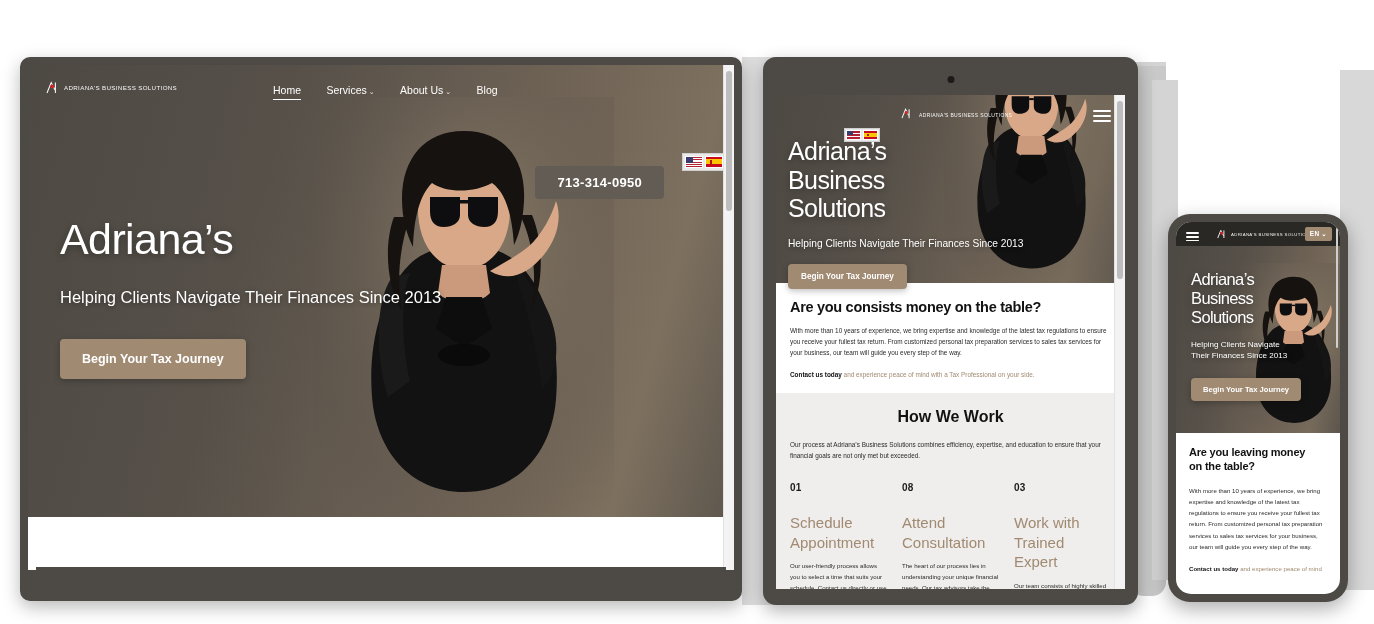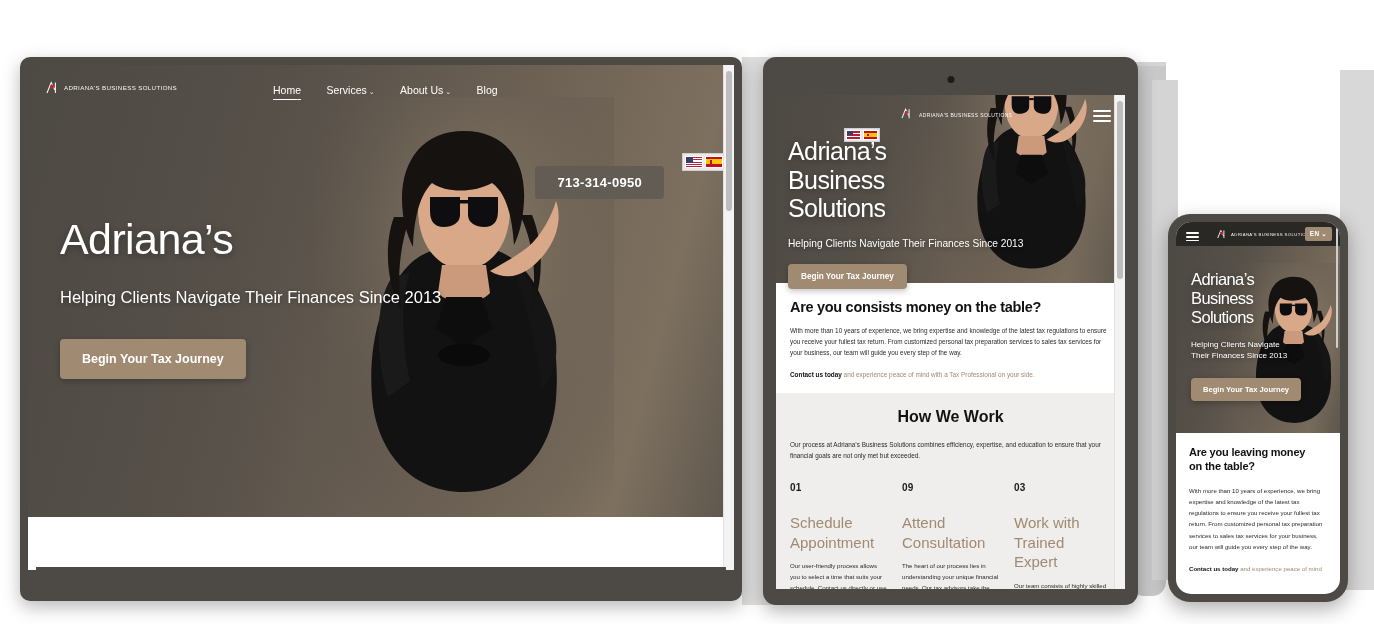--- a/index.html
+++ b/index.html
@@ -300,21 +300,21 @@
       <div class="sec-grey">
         <h2>How We Work</h2>
         <p>Our process at Adriana’s Business Solutions combines efficiency, expertise, and education to ensure that your financial goals are not only met but exceeded.</p>
         <div class="steps">
           <div class="step">
             <div class="num">01</div>
             <div class="st">Schedule Appointment</div>
             <div class="sd">Our user-friendly process allows you to select a time that suits your schedule. Contact us directly or use our calendar program to schedule today!</div>
           </div>
           <div class="step">
-            <div class="num">09</div>
+            <div class="num">08</div>
             <div class="st">Attend Consultation</div>
             <div class="sd">The heart of our process lies in understanding your unique financial needs. Our tax advisors take the time to listen, analyze, and discuss your specific requirements.</div>
           </div>
           <div class="step">
             <div class="num">03</div>
             <div class="st">Work with Trained Expert</div>
             <div class="sd">Our team consists of highly skilled experts in tax preparation and accounting, equipped with the knowledge to navigate the complexities of</div>
           </div>
         </div>
       </div>

